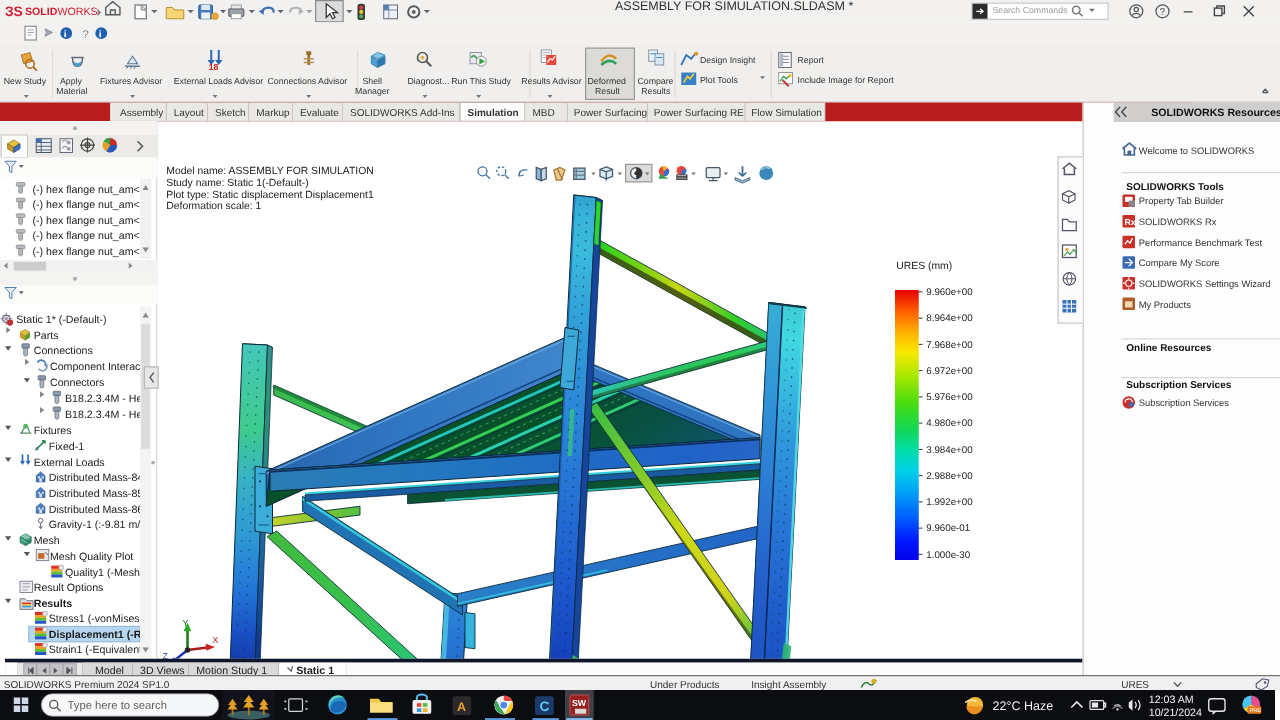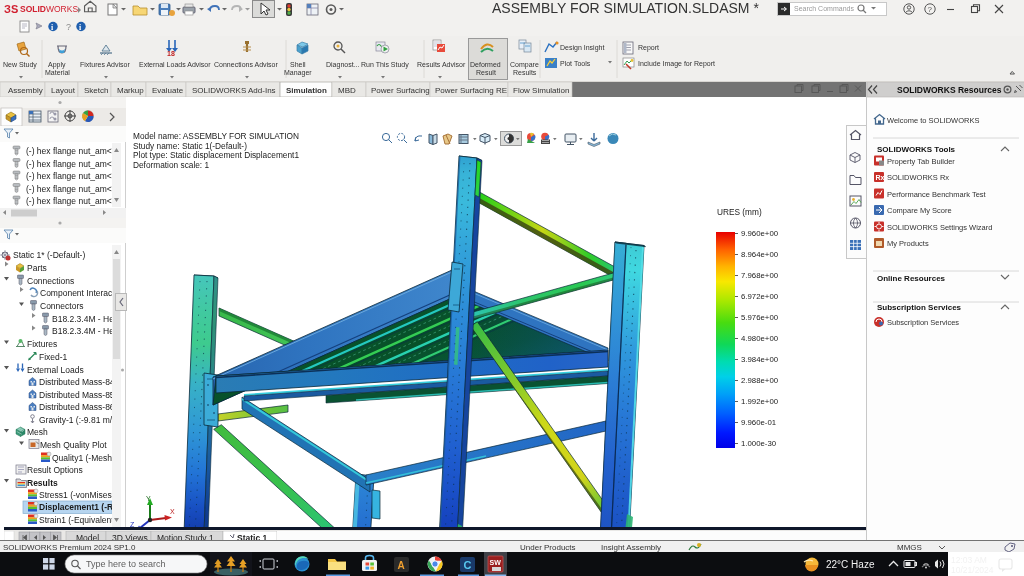--- a/index.html
+++ b/index.html
@@ -1,27 +1,27 @@
 <!DOCTYPE html>
 <html><head>
 <meta charset="utf-8">
 <style>
 * { margin:0; padding:0; box-sizing:border-box; }
 html,body { width:1024px; height:576px; overflow:hidden; font-family:"Liberation Sans", sans-serif; background:#fff; }
 .abs { position:absolute; }
 #titlebar { left:0; top:0; width:1024px; height:18px; background:#f2f1ef; }
 #row2 { left:0; top:18px; width:1024px; height:18px; background:#f2f1ef; }
 #cmdbar { left:0; top:36px; width:1024px; height:46px; background:#f0efed; border-bottom:1px solid #d8d6d2; }
-#tabrow { left:0; top:82px; width:954px; height:15px; background:#737373; }
+#tabrow { left:0; top:82px; width:954px; height:15px; background:#b91c1c;text-align:right; }
 #leftpanel { left:0; top:97px; width:126px; height:430px; background:#fff; border-right:1px solid #cfcfcf; }
 #viewport { left:126px; top:97px; width:740px; height:430px; background:#fff;margin-top:32px; }
 #vtabs { left:4px; top:527px; width:866px; height:13px; background:#e9e8e6; border-top:3px solid #0f172a; }
 #statusbar { left:0; top:540px; width:1024px; height:12px; background:#f0f0f0; border-top:1px solid #737373; }
-#taskbar { left:0; top:552px; width:948px; height:24px; background:#0c0d10;padding-left:32px; }
-#rightpanel { left:866px; top:82px; width:158px; height:458px; background:#fdfdfd; border-left:1px solid #c8c8c8; }
+#taskbar { left:0; top:552px; width:1020px; height:24px; background:#0c0d10; }
+#rightpanel { left:866px; top:82px; width:158px; height:458px; background:#fdfdfd; border-left:1px solid #c8c8c8;padding-left:24px; }
 </style>
 </head>
 <body>
 <div id="titlebar" class="abs">
  <svg width="1024" height="18" style="position:absolute;left:0;top:0">
 
   <text x="4" y="13" font-size="11" font-weight="bold" fill="#d11f2f" font-family="Liberation Sans">ЗS</text>
   <text x="20" y="12" font-size="8.5" font-weight="bold" fill="#d11f2f" font-family="Liberation Sans">SOLID<tspan font-weight="normal">WORKS</tspan></text>
   <path d="M78 7 l3 3 -3 3 z" fill="#888"></path>
 
@@ -63,21 +63,21 @@
   <circle cx="289" cy="13" r="1.7" fill="#52b04a"></circle>
 
   <rect x="307" y="4" width="11" height="11" fill="#eef2f6" stroke="#667" stroke-width="0.8"></rect>
   <path d="M307 8 h11 M311 4 v11" stroke="#88a" stroke-width="0.8"></path>
   <rect x="307" y="4" width="4" height="4" fill="#5580bb"></rect>
 
   <circle cx="331" cy="9.5" r="4.5" fill="none" stroke="#5a5a5a" stroke-width="1.6"></circle>
   <circle cx="331" cy="9.5" r="1.5" fill="#5a5a5a"></circle>
   <path d="M339 8 l2.5 2.5 2.5-2.5 z" fill="#666"></path>
  </svg>
- <span class="abs" style="left:492px;top:0;font-size:14px;color:#333">ASSEMBLY FOR SIMULATION.SLDASM *</span>
+ <span class="abs" style="left:492px;top:0;font-size:10px;color:#333">ASSEMBLY FOR SIMULATION.SLDASM *</span>
 
  <div class="abs" style="left:777px;top:2px;width:110px;height:14px;background:#fff;border:1px solid #c8c8c8"></div>
  <div class="abs" style="left:778px;top:3px;width:12px;height:12px;background:#2b2b2b"></div>
  <svg class="abs" style="left:778px;top:3px" width="12" height="12">
       <path d="M3 6 h5 M6 4 l2.5 2 L6 8" stroke="#fff" stroke-width="1" fill="none"></path>
     </svg>
  <span class="abs" style="left:794px;top:5px;font-size:7px;color:#9a9a9a">Search Commands</span>
  <svg class="abs" style="left:855px;top:3px" width="30" height="12">
   <circle cx="6" cy="5" r="3" fill="none" stroke="#777" stroke-width="1.2"></circle>
       <path d="M8 7 l3 3" stroke="#777" stroke-width="1.2"></path>
@@ -896,21 +896,21 @@
  </svg>
 </div>
 <div id="statusbar" class="abs">
  <span class="abs" style="left:3px;top:1.5px;font-size:8px;color:#333">SOLIDWORKS Premium 2024 SP1.0</span>
  <span class="abs" style="left:520px;top:1.5px;font-size:8px;color:#333">Under Products</span>
  <span class="abs" style="left:601px;top:1.5px;font-size:8px;color:#333">Insight Assembly</span>
  <svg class="abs" style="left:688px;top:1px" width="14" height="10">
       <path d="M1 8 q3-6 6-3 q3 3 6-3" stroke="#2a7a3a" stroke-width="1.2" fill="none"></path>
       <circle cx="11" cy="3" r="2" fill="#d8b020"></circle>
     </svg>
- <span class="abs" style="left:897px;top:1.5px;font-size:8px;color:#333">MMGS</span>
+ <span class="abs" style="left:897px;top:1.5px;font-size:8px;color:#333">URES</span>
  <svg class="abs" style="left:938px;top:4px" width="8" height="6">
       <path d="M1 1 l3 3 3-3" stroke="#555" stroke-width="1" fill="none"></path>
     </svg>
  <svg class="abs" style="left:1004px;top:1px" width="12" height="10">
       <path d="M1 5 l5-4 5 1 -1 5 -5 3 -4-2z" fill="none" stroke="#557" stroke-width="0.9"></path>
       <circle cx="8" cy="4" r="1" fill="#557"></circle>
     </svg>
 </div>
 <div id="taskbar" class="abs">
  <svg width="1024" height="24">

